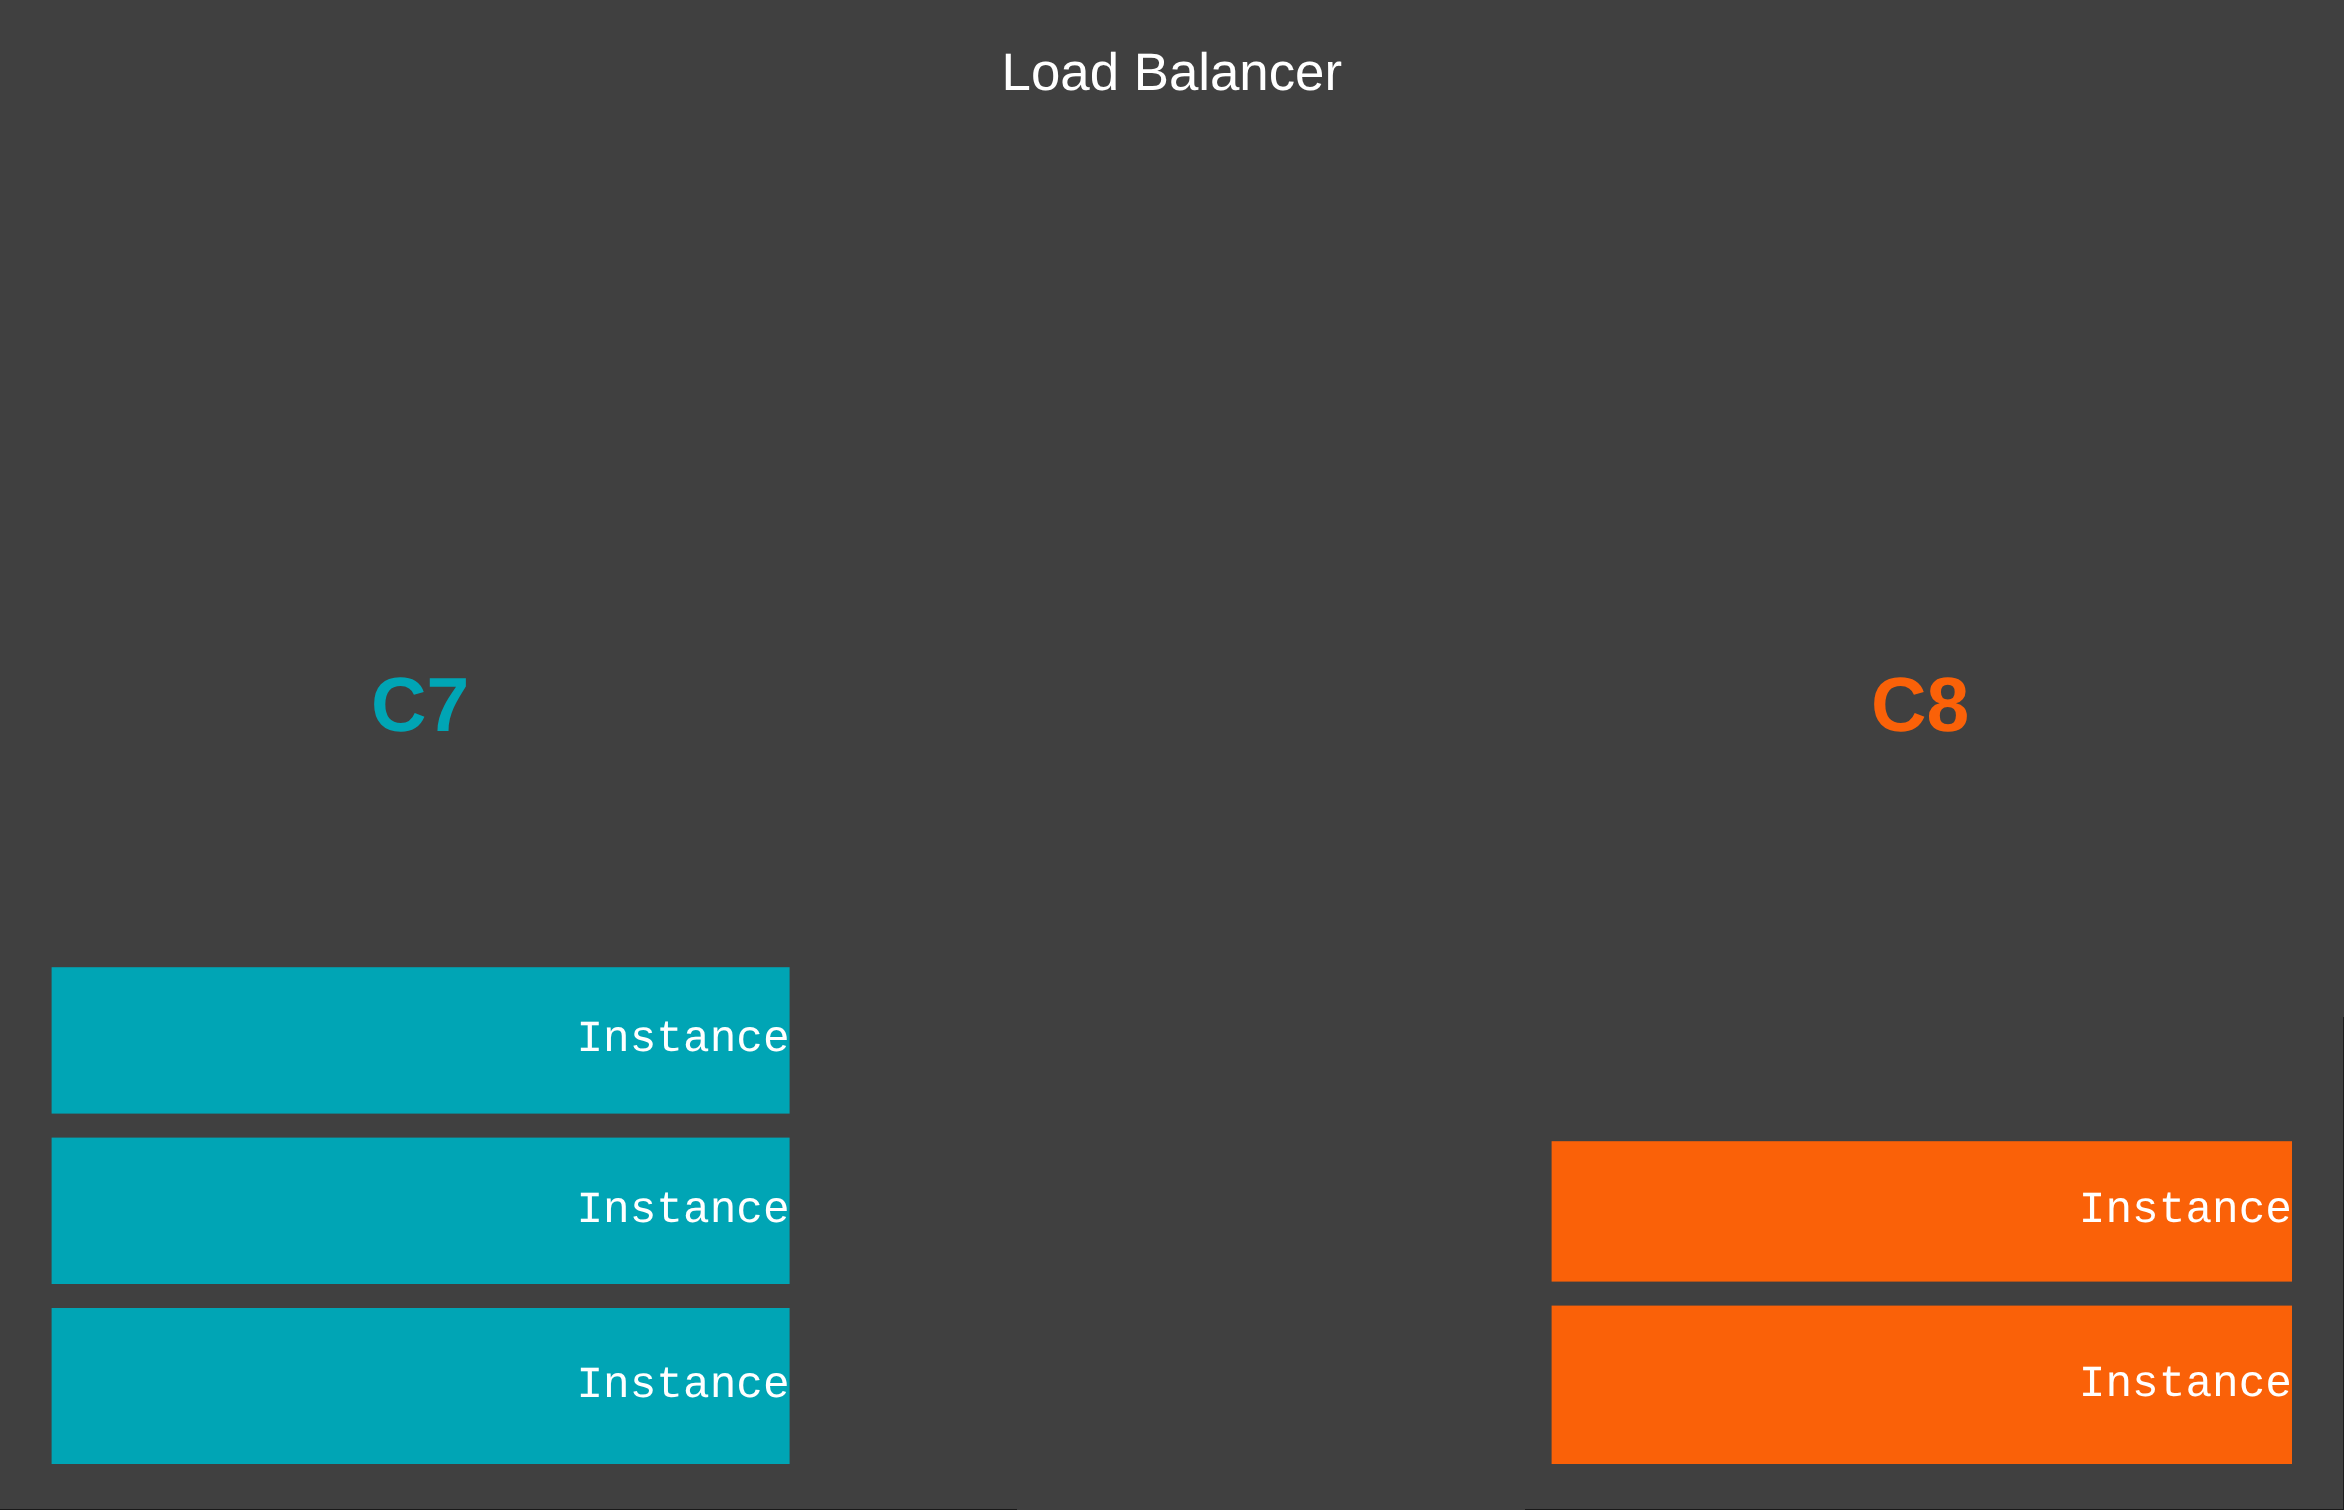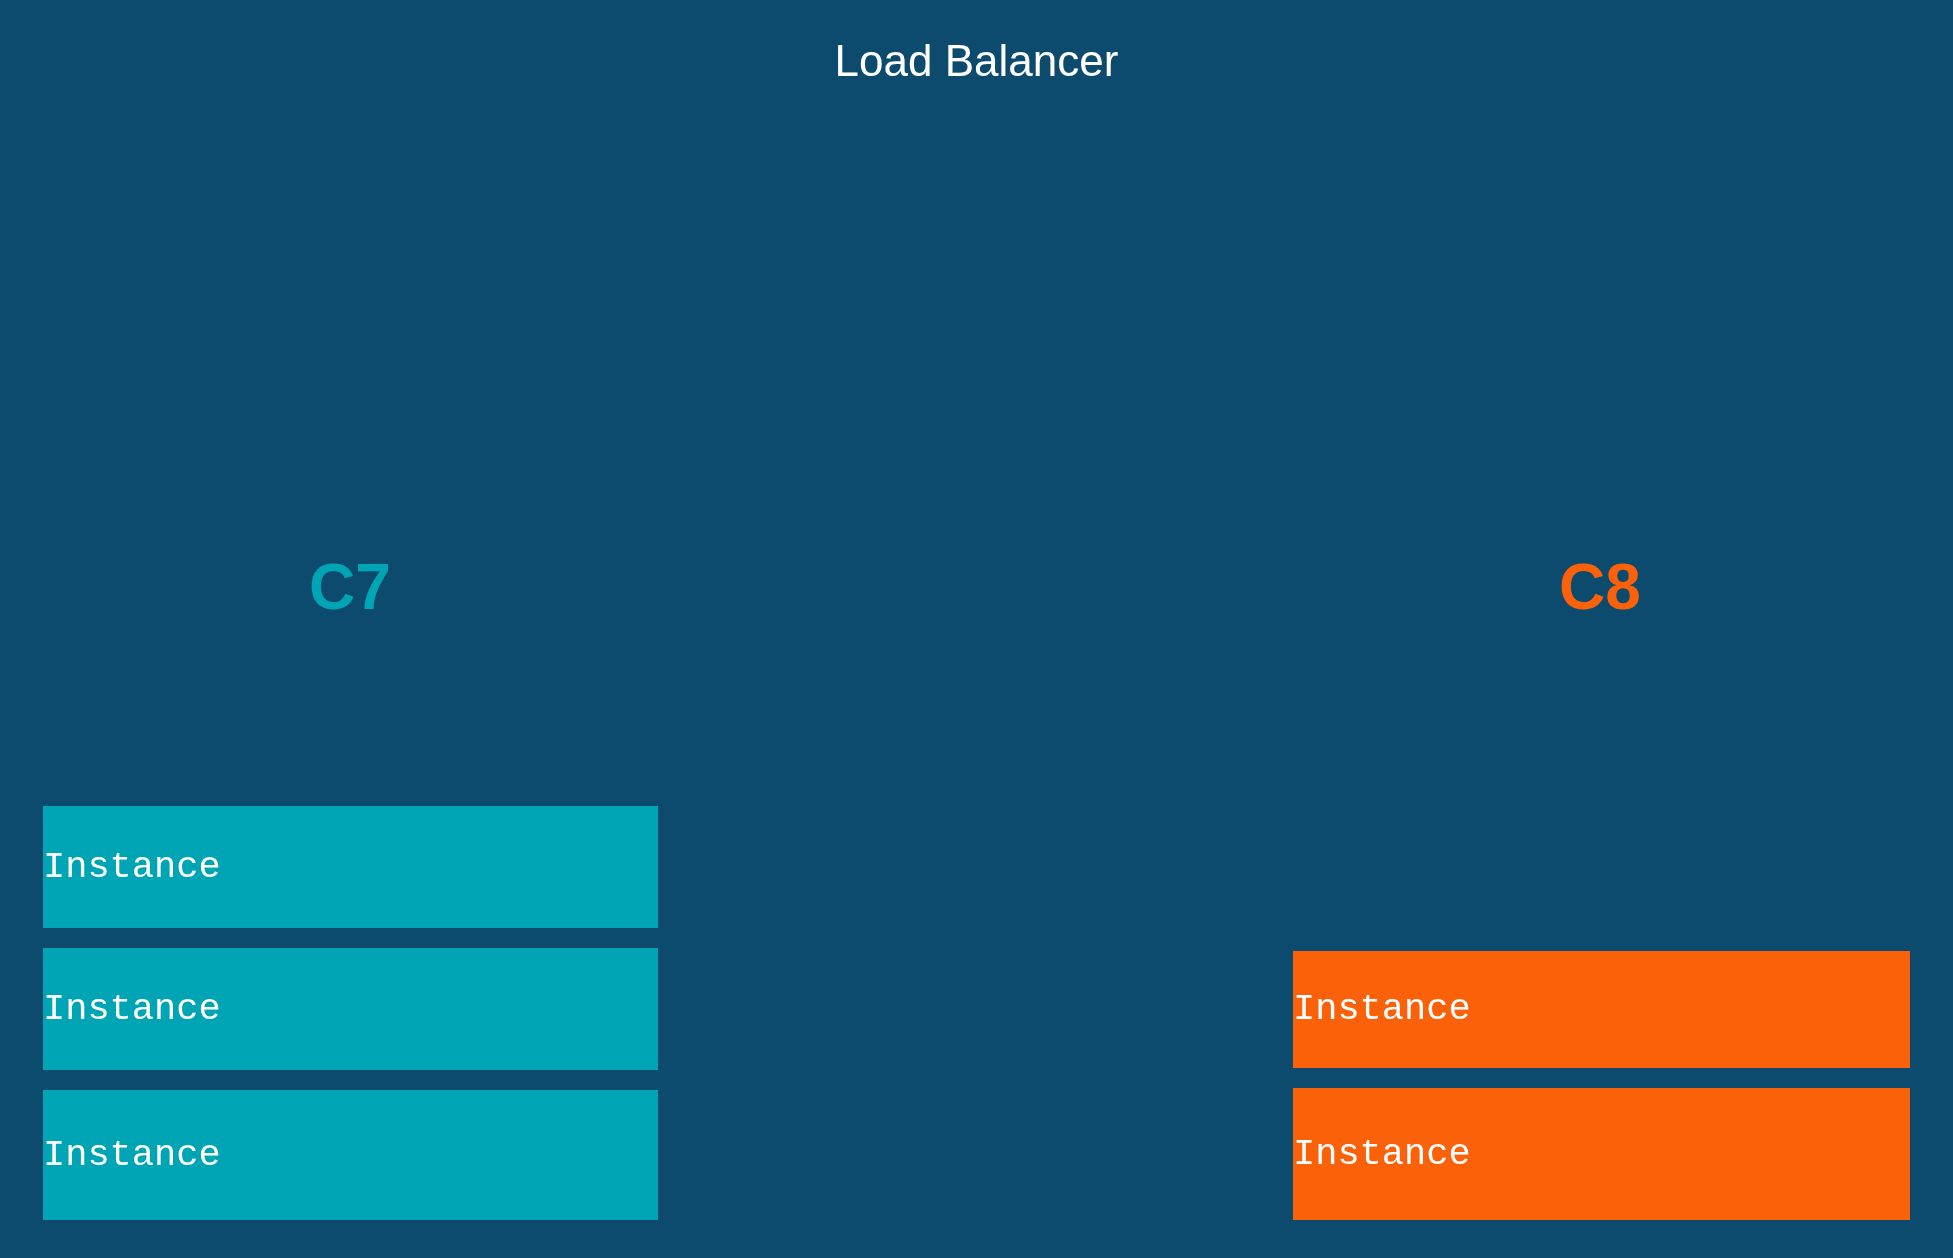--- a/index.html
+++ b/index.html
@@ -46,21 +46,21 @@
     white-space: nowrap;
   }
   #cluster-label-c7 { left: 200px; }
   #cluster-label-c8 { left: 1450px; }
 
   
   .instance-box {
     position: absolute;
     display: flex;
     align-items: center;
-    justify-content: flex-start;
+    justify-content: flex-end;
     box-sizing: border-box;
   }
   .instance-box-label {
     font-family: "Liberation Mono", "DejaVu Sans Mono", monospace;
     font-size: 37px;
     font-weight: 400;
     line-height: 37px;
     color: #ffffff;
     letter-spacing: 0px;
     white-space: nowrap;
@@ -74,21 +74,21 @@
   .row-1 { top: 806px;  height: 122px; }
   .row-2 { top: 948px;  height: 122px; }
   .row-3 { top: 1090px; height: 130px; }
 
   .row-r1 { top: 951px;  height: 117px; }
   .row-r2 { top: 1088px; height: 132px; }
 </style>
 </head>
 <body style="background-color: rgb(0, 0, 0);">
 
-<div id="canvas" style="background-color: #0c4a6e;">
+<div id="canvas" style="background-color: #404040;">
 
   <div id="diagram-title" style="color: rgb(255, 255, 255);">Load Balancer</div>
 
   <div class="cluster-label" id="cluster-label-c7" style="color: rgb(0, 165, 181);">C7</div>
 
   <div class="cluster-label" id="cluster-label-c8" style="color: rgb(250, 97, 8);">C8</div>
 
   <div class="instance-box col-left row-1" style="background-color: rgb(0, 165, 181);">
     <span class="instance-box-label">Instance</span>
   </div>

